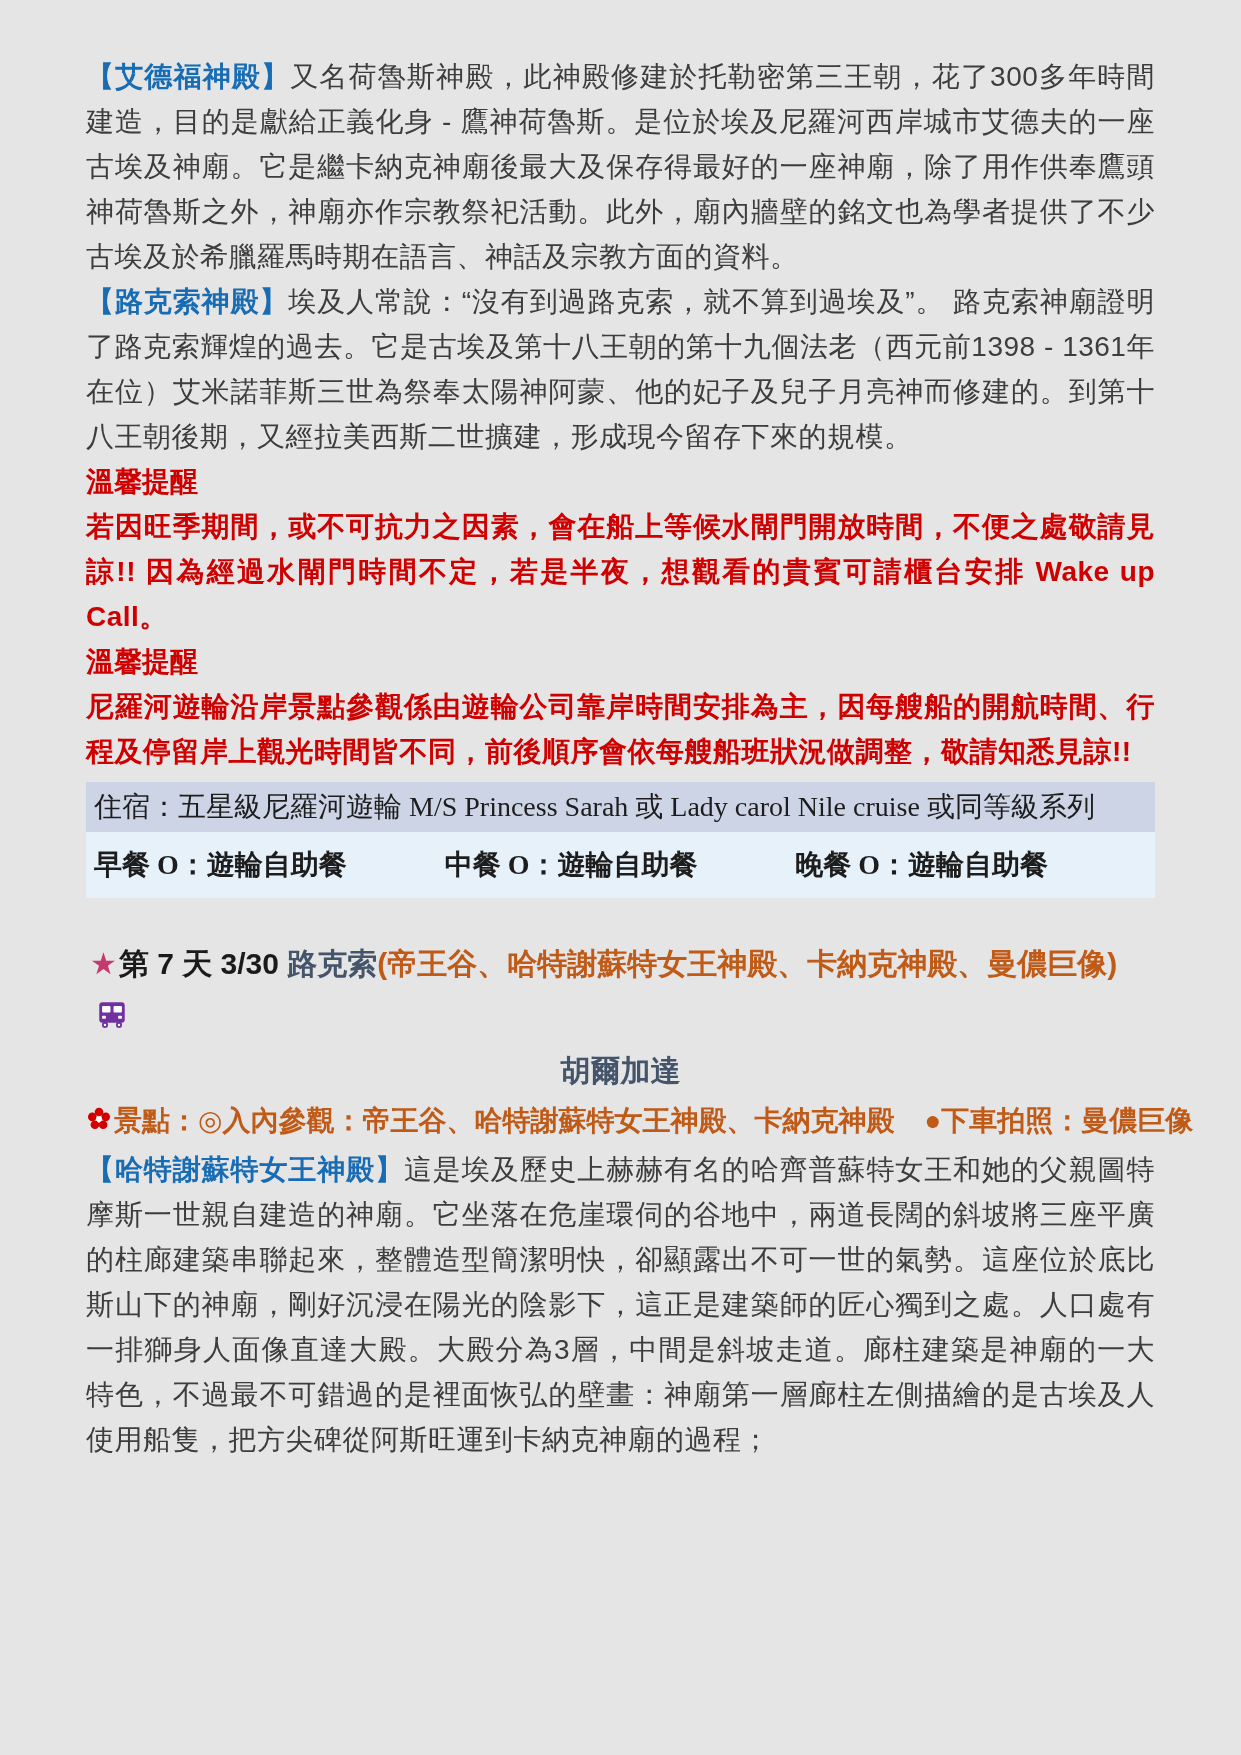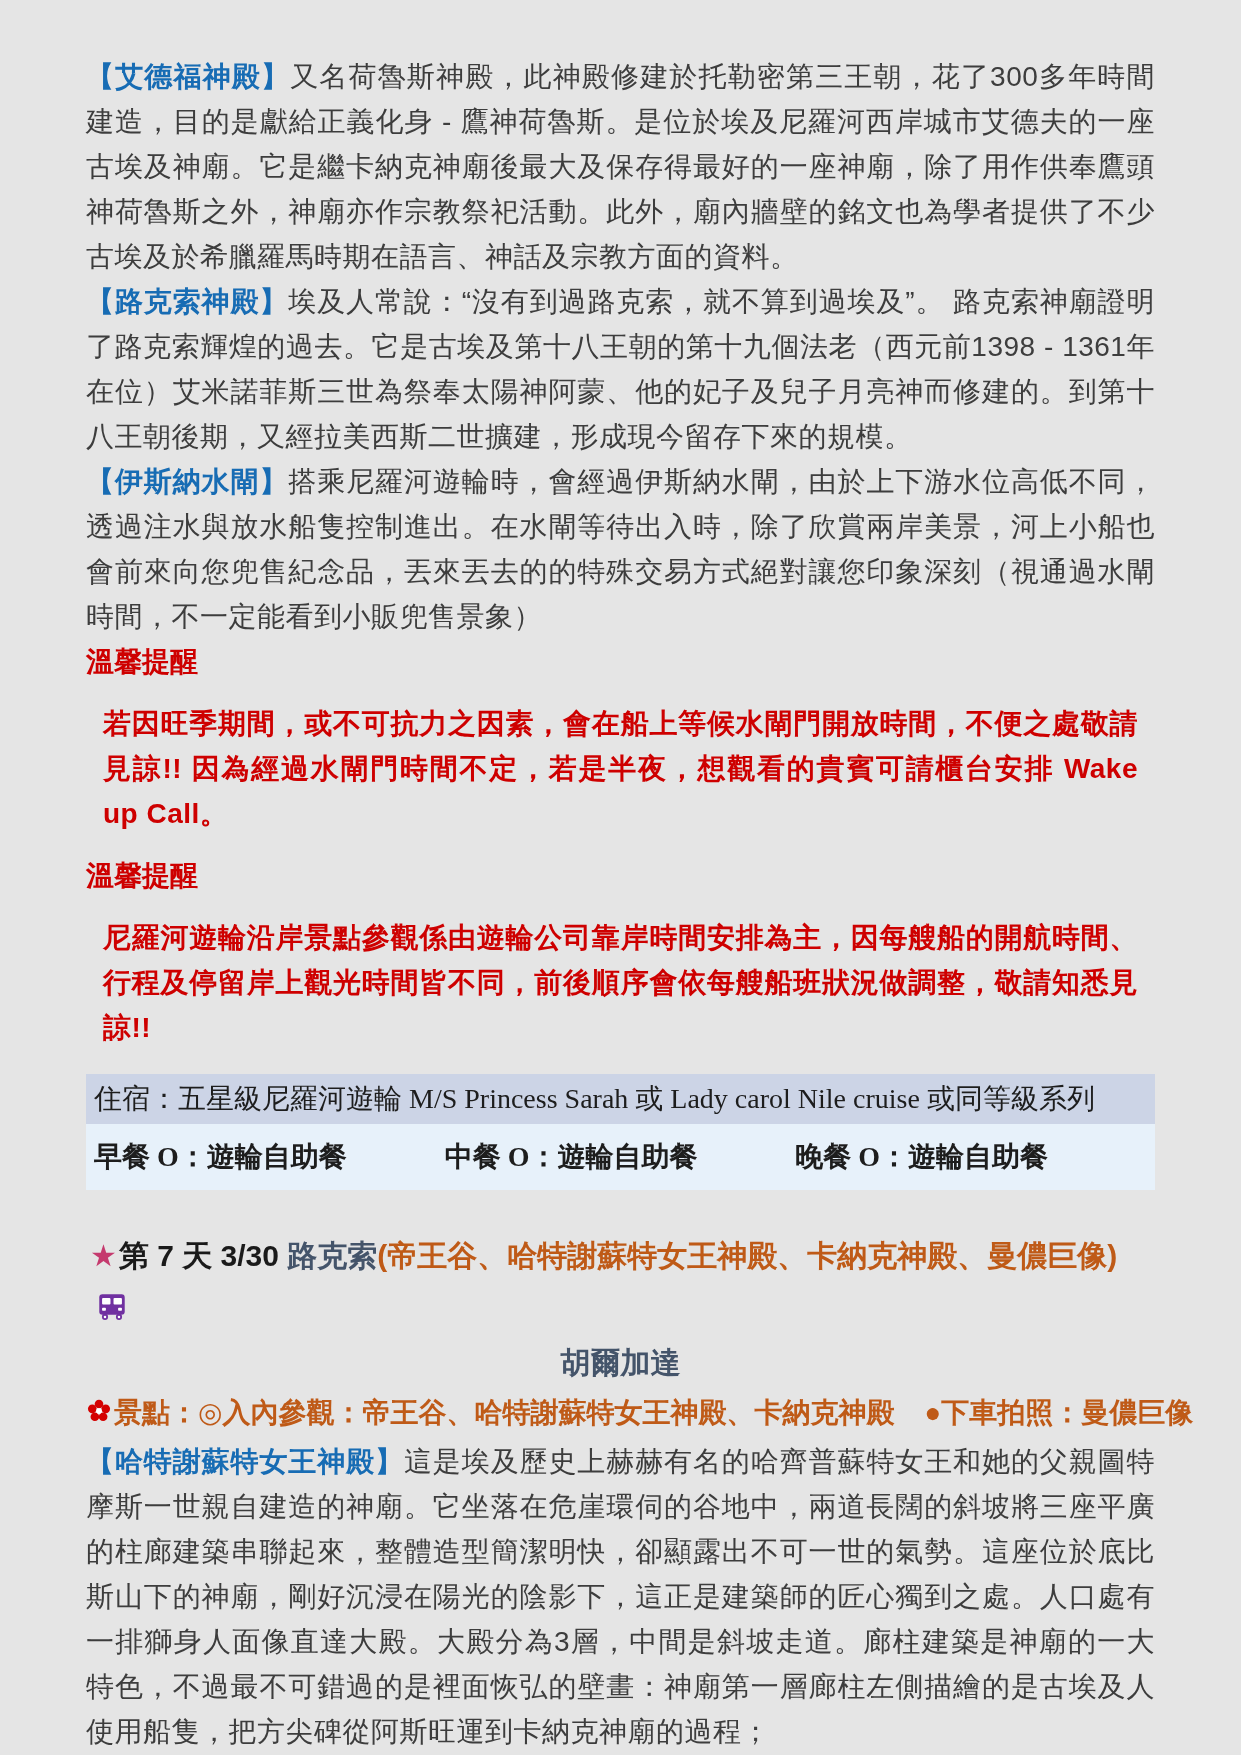--- a/index.html
+++ b/index.html
@@ -11,24 +11,24 @@
   }
   .body-para{
     margin:0;font-size:28px;line-height:45px;text-align:justify;
     color:#3d3d3d;letter-spacing:0.5px;
   }
   .lbl{color:#176cb4;font-weight:700;}
   .reminder-title{
     margin:0;font-size:28px;line-height:45px;font-weight:700;color:#ce0000;
   }
   .reminder-body{
-    margin:17px;font-size:28px;line-height:45px;font-weight:700;color:#ce0000;
+    margin:0;font-size:28px;line-height:45px;font-weight:700;color:#ce0000;
     text-align:justify;letter-spacing:0.5px;
   }
-  .lodge-table{margin-top:24px;width:100%;}
+  .lodge-table{margin-top:8px;width:100%;}
   .lodge-row{
     background:#ccd4e6;min-height:50px;display:flex;align-items:center;
     font-family:"Liberation Serif","DejaVu Serif",serif;
     font-size:28px;color:#1d1d1d;padding:2px 8px;box-sizing:border-box;
   }
   .meal-row{
     background:#e7f1fa;min-height:50px;display:flex;align-items:center;
     font-family:"Liberation Serif","DejaVu Serif",serif;font-weight:600;
     font-size:28px;color:#1d1d1d;padding:14px 8px;box-sizing:border-box;
   }
@@ -52,21 +52,20 @@
 </style>
 </head>
 <body>
 
 <div class="page">
 
   <p class="body-para"><span class="lbl">【艾德福神殿】</span><span>又名荷魯斯神殿，此神殿修建於托勒密第三王朝，花了300多年時間建造，目的是獻給正義化身 - 鷹神荷魯斯。是位於埃及尼羅河西岸城市艾德夫的一座古埃及神廟。它是繼卡納克神廟後最大及保存得最好的一座神廟，除了用作供奉鷹頭神荷魯斯之外，神廟亦作宗教祭祀活動。此外，廟內牆壁的銘文也為學者提供了不少古埃及於希臘羅馬時期在語言、神話及宗教方面的資料。</span></p>
 
   <p class="body-para"><span class="lbl">【路克索神殿】</span><span>埃及人常說：“沒有到過路克索，就不算到過埃及”。 路克索神廟證明了路克索輝煌的過去。它是古埃及第十八王朝的第十九個法老（西元前1398 - 1361年在位）艾米諾菲斯三世為祭奉太陽神阿蒙、他的妃子及兒子月亮神而修建的。到第十八王朝後期，又經拉美西斯二世擴建，形成現今留存下來的規模。</span></p>
 
-  <p class="body-para"><span class="lbl">【伊斯納水閘】</span><span>搭乘尼羅河遊輪時，會經過伊斯納水閘，由於上下游水位高低不同，透過注水與放水船隻控制進出。在水閘等待出入時，除了欣賞兩岸美景，河上小船也會前來向您兜售紀念品，丟來丟去的的特殊交易方式絕對讓您印象深刻（視通過水閘時間，不一定能看到小販兜售景象）</span></p>
 
   <p class="reminder-title">溫馨提醒</p>
   <p class="reminder-body">若因旺季期間，或不可抗力之因素，會在船上等候水閘門開放時間，不便之處敬請見諒!! 因為經過水閘門時間不定，若是半夜，想觀看的貴賓可請櫃台安排 Wake up Call。</p>
 
   <p class="reminder-title">溫馨提醒</p>
   <p class="reminder-body">尼羅河遊輪沿岸景點參觀係由遊輪公司靠岸時間安排為主，因每艘船的開航時間、行程及停留岸上觀光時間皆不同，前後順序會依每艘船班狀況做調整，敬請知悉見諒!!</p>
 
   <div class="lodge-table">
     <div class="lodge-row">
       <span>住宿：五星級尼羅河遊輪 M/S Princess Sarah  或 Lady carol Nile cruise 或同等級系列</span>

